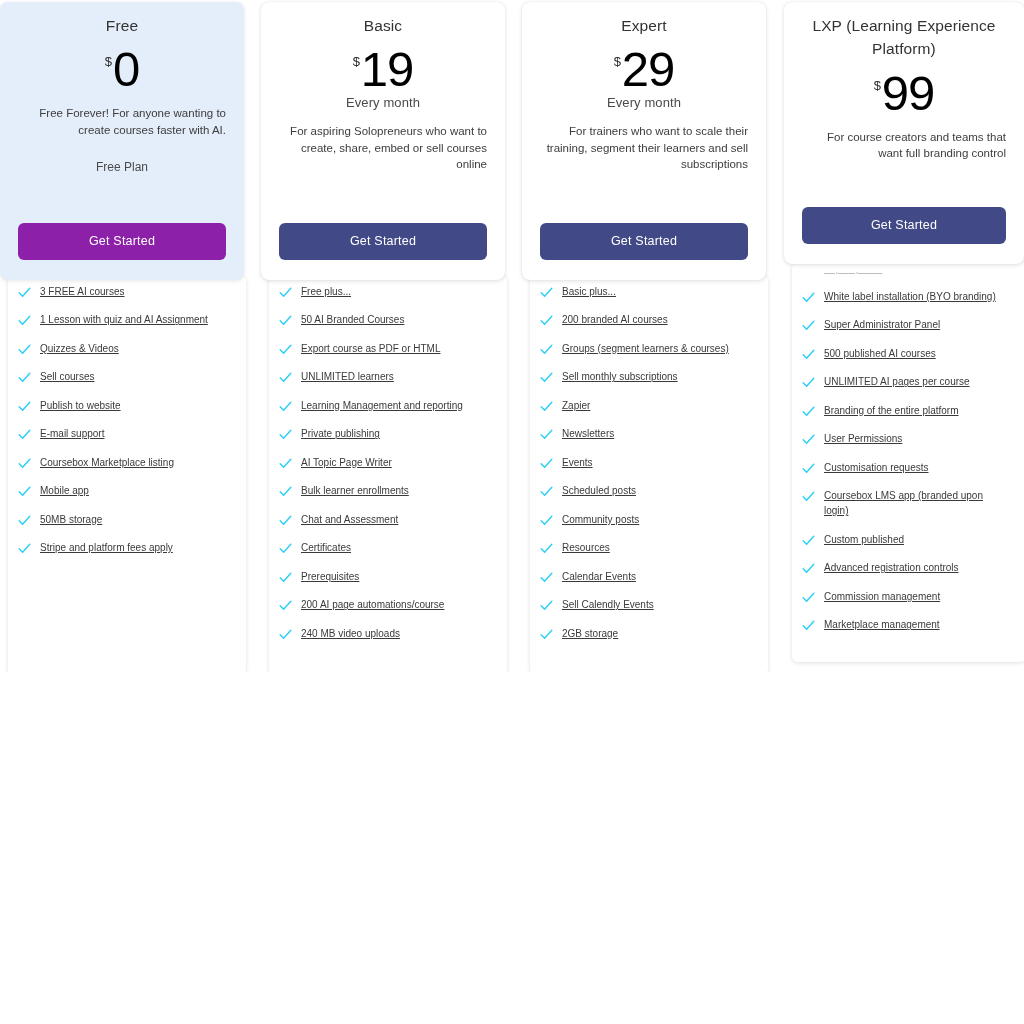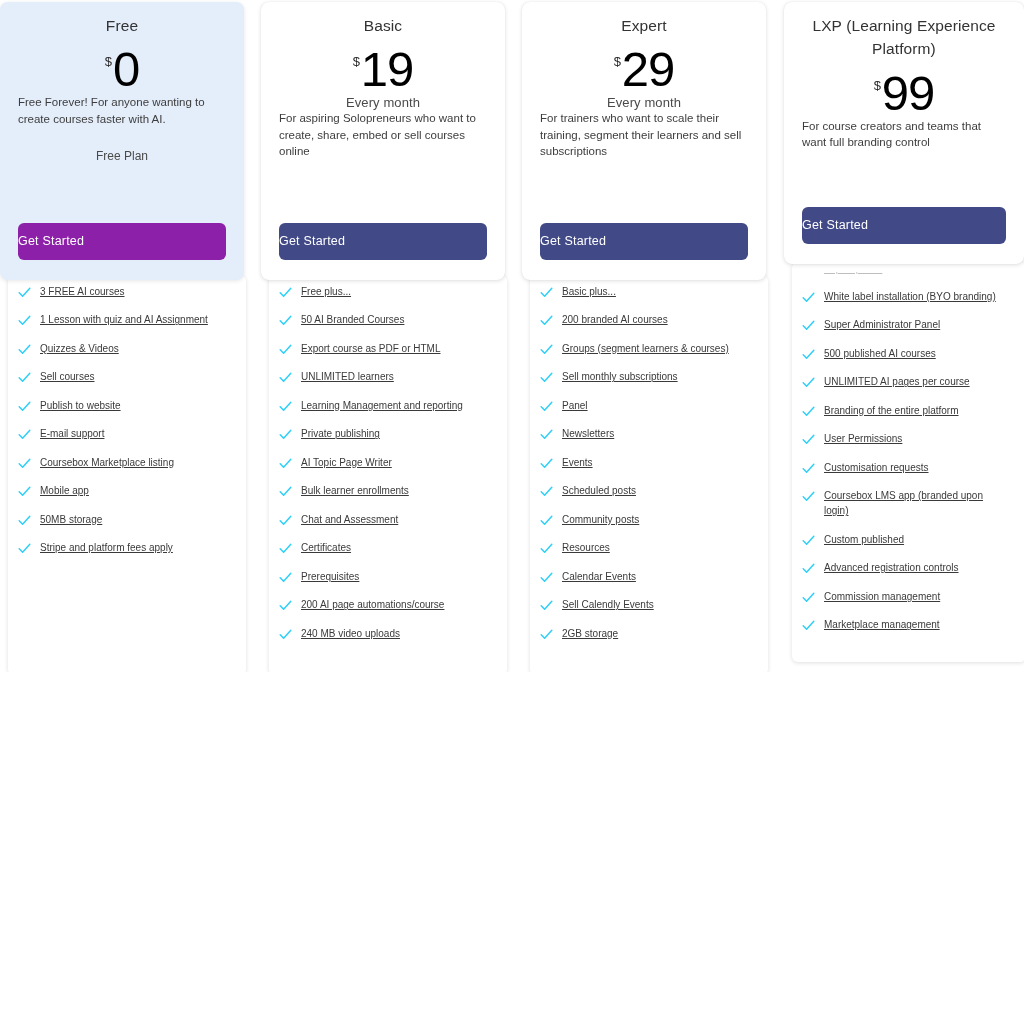--- a/index.html
+++ b/index.html
@@ -86,38 +86,38 @@
     letter-spacing: -1px;
   }
   .period {
     text-align: center;
     font-size: 13px;
     color: #4a4a4a;
     margin-top: 3px;
     letter-spacing: 0.1px;
   }
   .plan-desc {
-    text-align: left;
+    text-align: right;
     font-size: 11.5px;
     line-height: 1.42;
     color: #3d3d3d;
-    margin-top: 0;
+    margin-top: 13px;
   }
   .plan-sub {
     text-align: center;
     font-size: 12px;
     color: #4a4a4a;
     margin-top: 22px;
   }
 
   .cta {
     display: block;
     width: 100%;
     box-sizing: border-box;
-    text-align: left;
+    text-align: center;
     border: none;
     border-radius: 6px;
     font-family: "Liberation Sans", sans-serif;
     font-size: 12.5px;
     color: #ffffff;
     padding: 11px 0 12px 0;
     cursor: pointer;
     letter-spacing: 0.2px;
   }
   .cta.purple { background: #8d20a8; }
@@ -446,21 +446,21 @@
               </svg>
             </span>
             <span class="feat-text">Sell monthly subscriptions</span>
           </div>
           <div class="feat">
             <span class="check">
               <svg width="13" height="13" viewBox="0 0 13 13" aria-hidden="true">
                 <path d="M1.2 6.8 L4.6 10.2 L11.8 2.2" fill="none" stroke="#2fd0f7" stroke-width="1.5" stroke-linecap="round" stroke-linejoin="round"></path>
               </svg>
             </span>
-            <span class="feat-text">Panel</span>
+            <span class="feat-text">Zapier</span>
           </div>
           <div class="feat">
             <span class="check">
               <svg width="13" height="13" viewBox="0 0 13 13" aria-hidden="true">
                 <path d="M1.2 6.8 L4.6 10.2 L11.8 2.2" fill="none" stroke="#2fd0f7" stroke-width="1.5" stroke-linecap="round" stroke-linejoin="round"></path>
               </svg>
             </span>
             <span class="feat-text">Newsletters</span>
           </div>
           <div class="feat">

